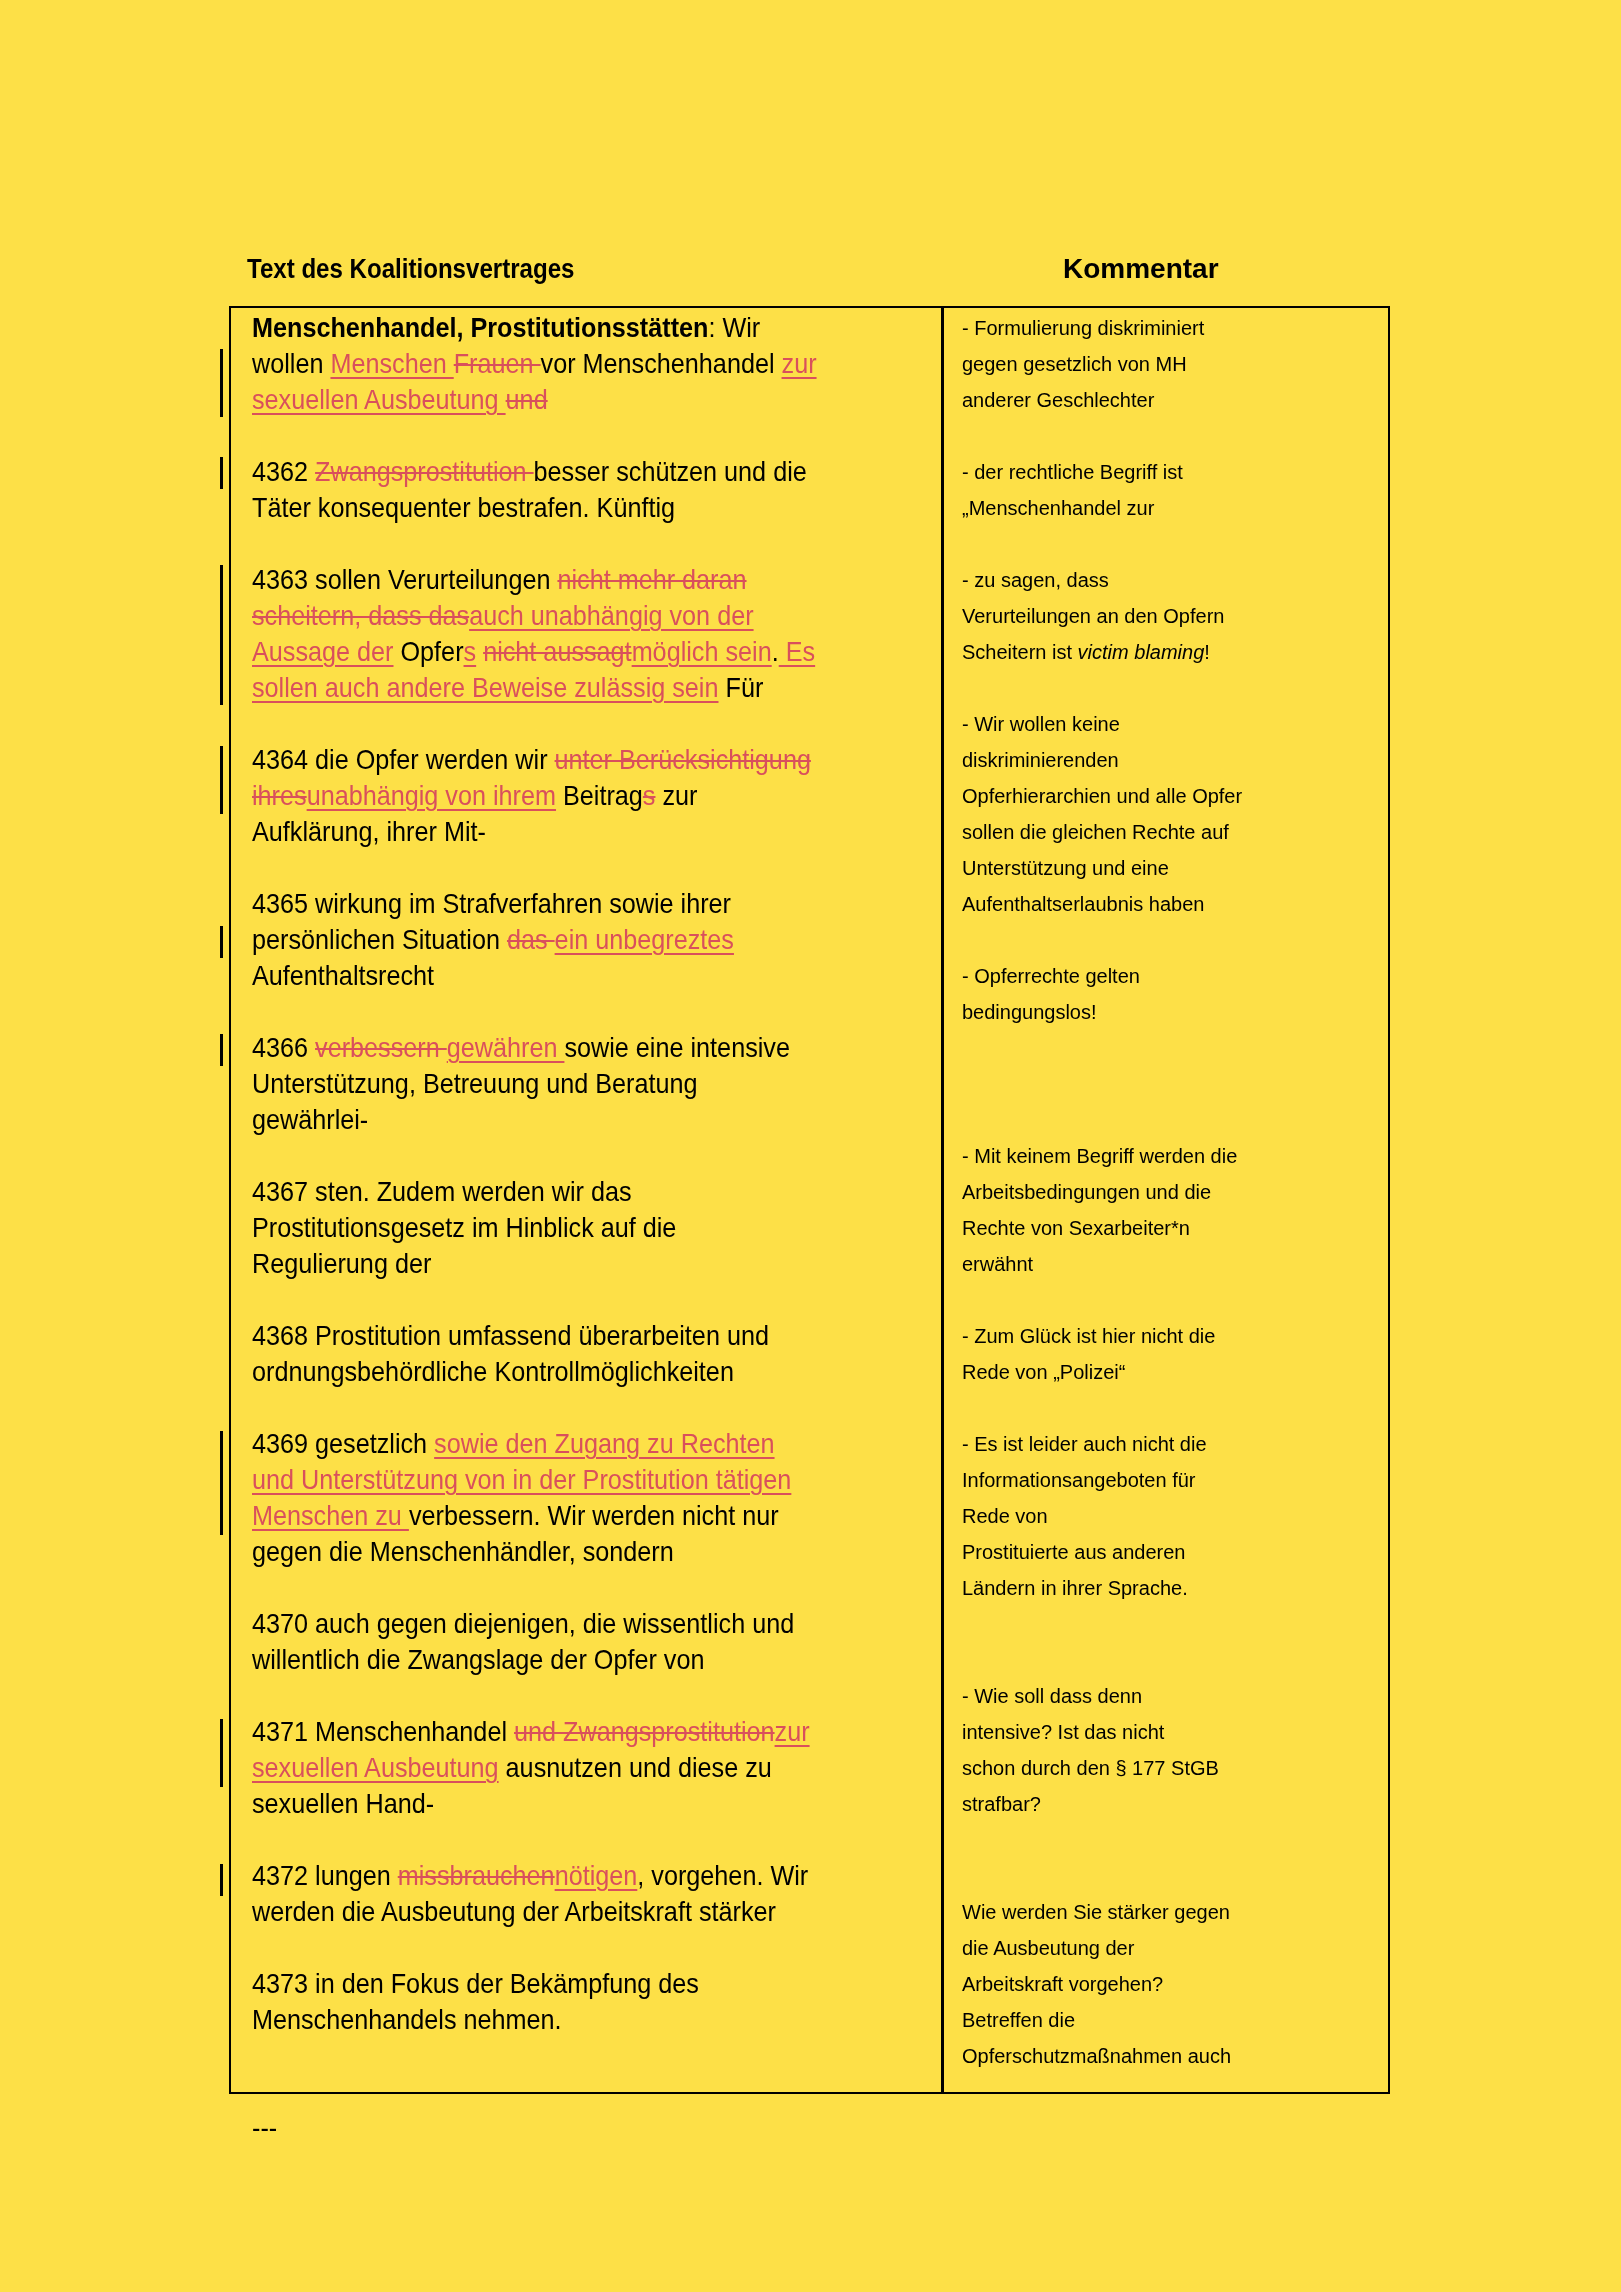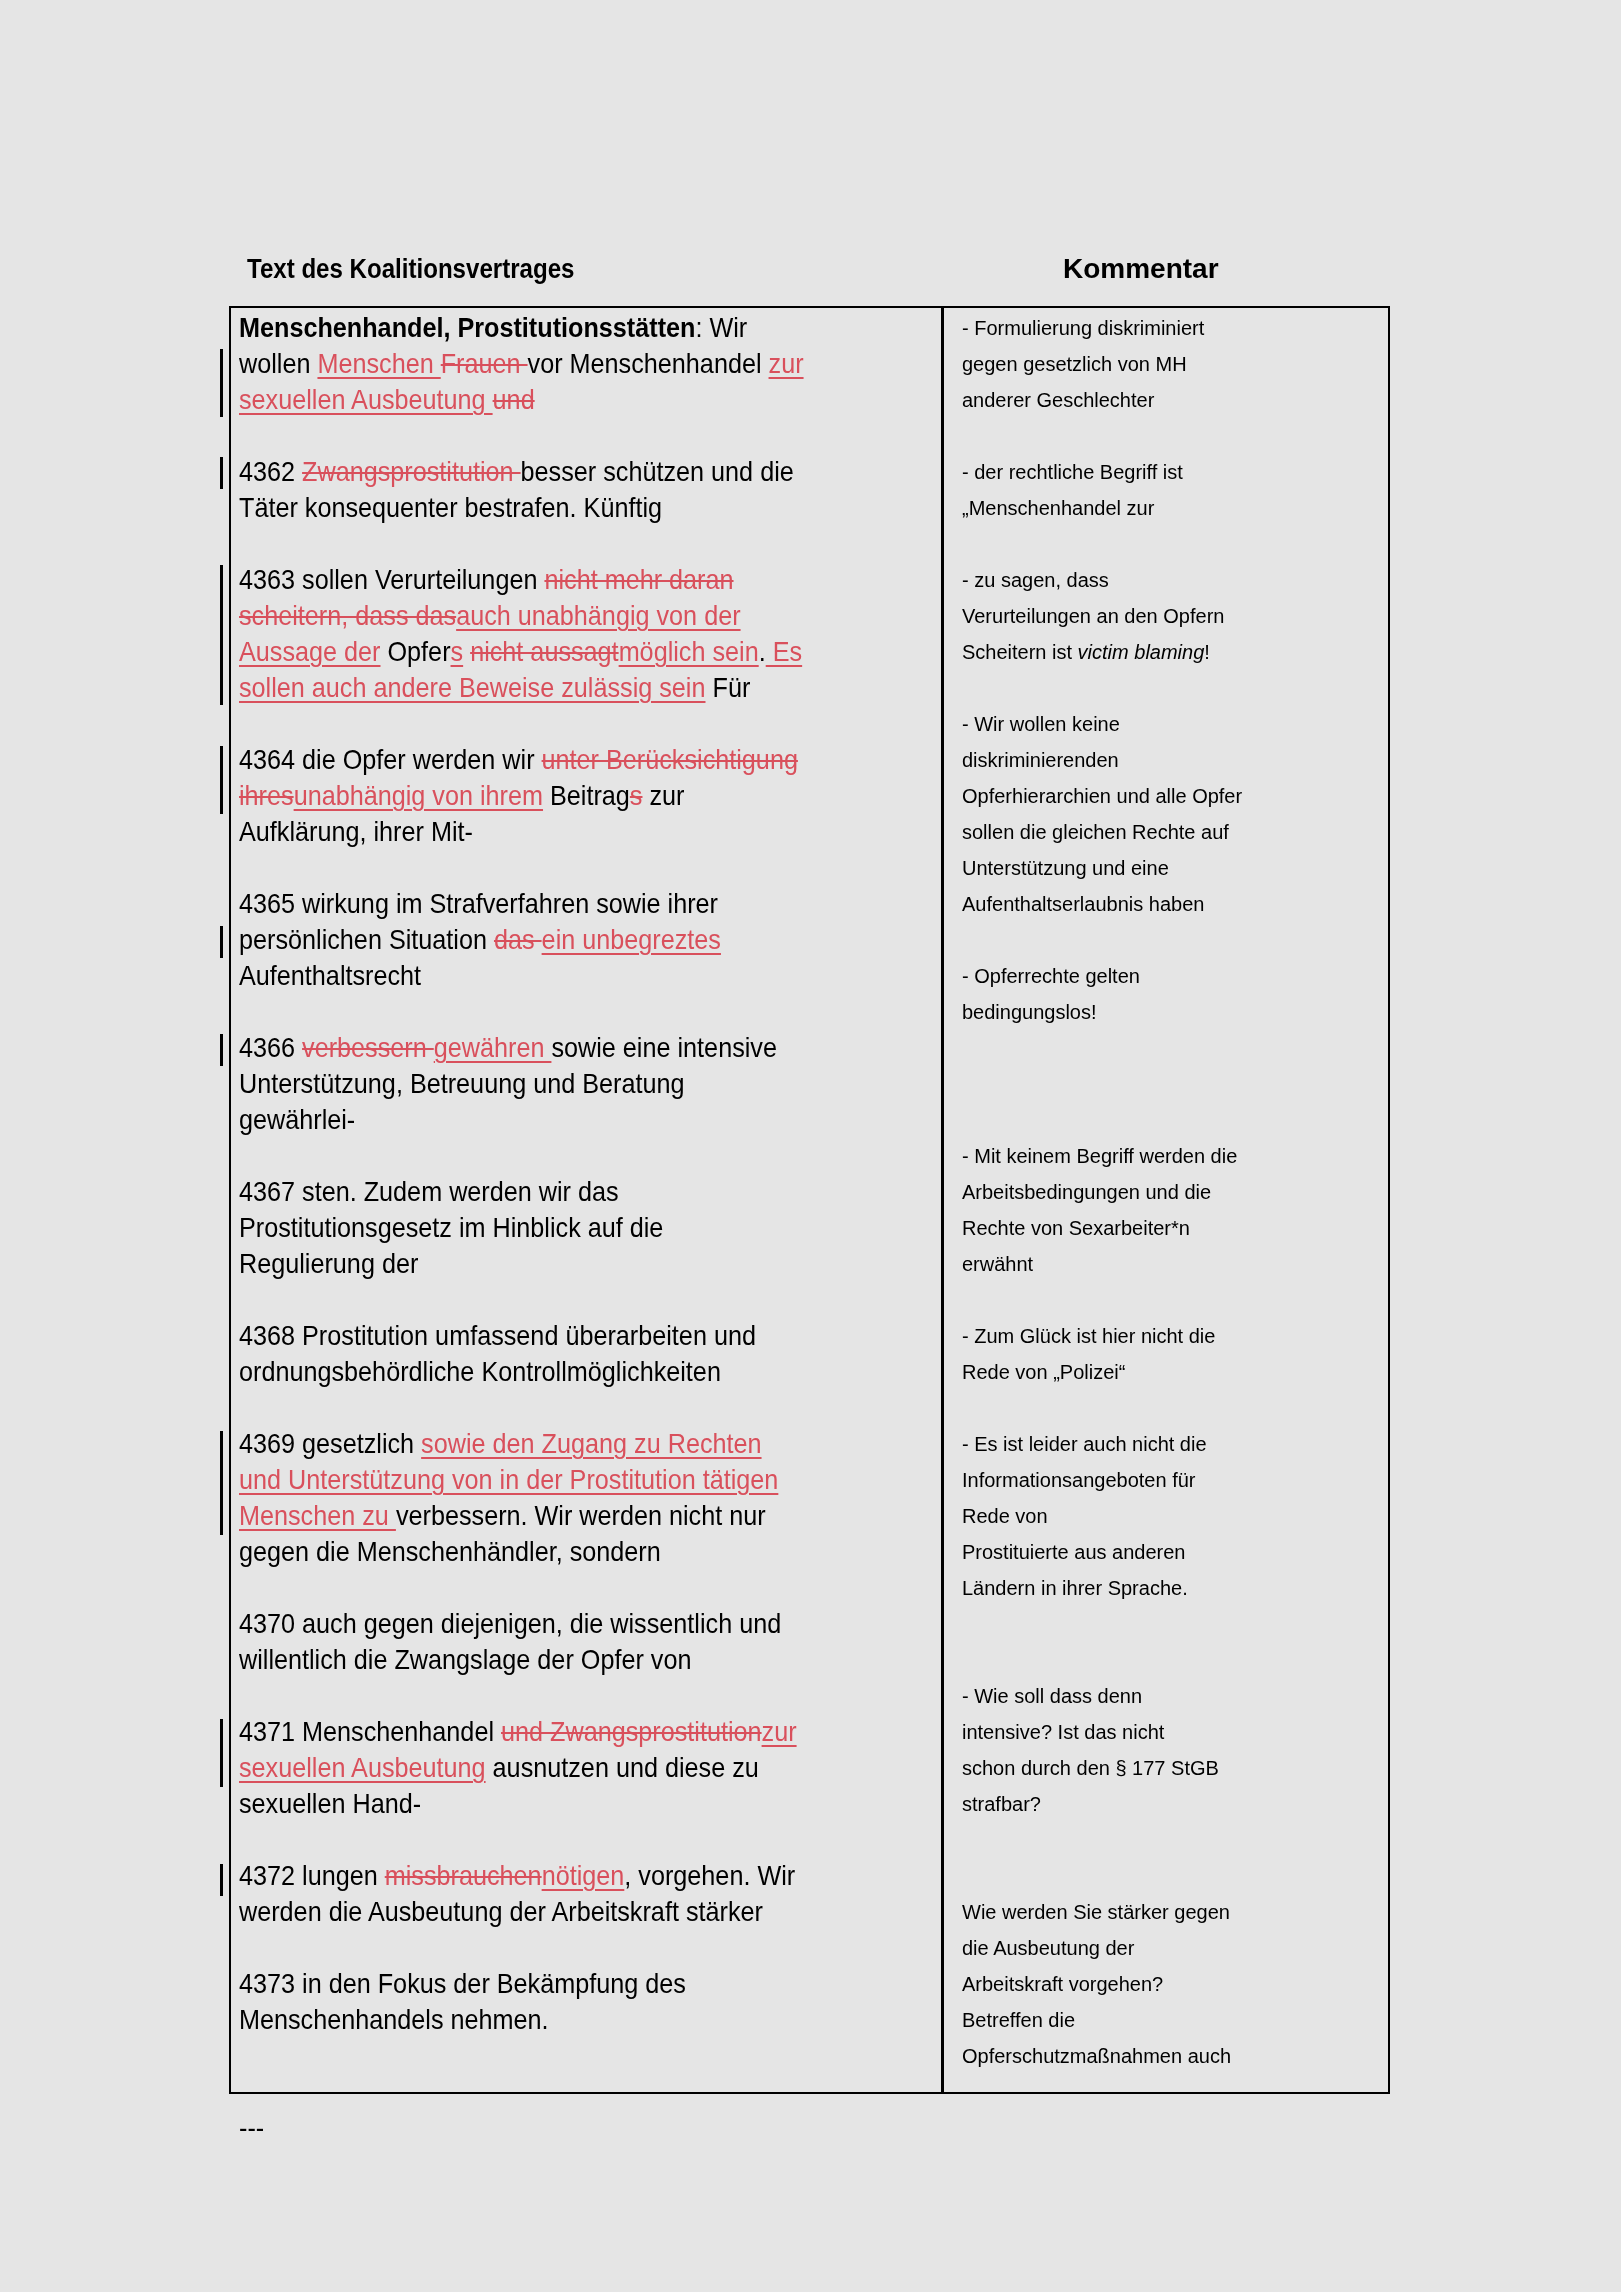--- a/index.html
+++ b/index.html
@@ -1,24 +1,24 @@
 <!DOCTYPE html>
 <html><head>
 <meta charset="utf-8">
 <style>
   html, body { margin:0; padding:0; background:#ffffff; }
   body { width:1621px; height:2293px; position:relative; overflow:hidden; }
-  .page { position:absolute; left:0; top:0; width:1621px; height:2293px; background:#e5e5e5; }
+  .page { position:absolute; left:0; top:0; width:1621px; height:2293px; background:#fde047; }
   .hdr { position:absolute; top:253px; font-family:"Liberation Sans", sans-serif; font-weight:bold; font-size:28px; color:#000; white-space:nowrap; }
   .hdr-left { left:247px; transform:scaleX(0.86); transform-origin:left top; }
   .hdr-right { left:1063px; }
   .table { position:absolute; left:229px; top:306px; width:1161px; height:1788px; border:2.5px solid #000; box-sizing:border-box; }
   .divider { position:absolute; left:941px; top:306px; width:2.9px; height:1788px; background:#000; }
   .col { position:absolute; top:310px; }
-  .col-left { left:239px; width:686px; }
+  .col-left { left:252px; width:686px; }
   .col-right { left:962px; width:421px; }
   .line { height:36px; line-height:36px; white-space:nowrap; font-size:28px; color:#000; }
   .col-left .line { font-family:"Liberation Sans", sans-serif; transform:scaleX(0.9); transform-origin:left center; }
   .col-right .line { font-family:"Liberation Sans", sans-serif; font-size:20px; }
   .seg-ins { color:#d9505c; text-decoration:underline; text-decoration-color:#d9505c; text-decoration-thickness:2px; text-underline-offset:3.9px; }
   .seg-del { color:#d9505c; text-decoration:line-through; text-decoration-color:#d9505c; text-decoration-thickness:2px; }
   .seg-bold { font-weight:bold; }
   .seg-italic { font-style:italic; }
   .cbar { position:absolute; left:220px; width:2.9px; background:#000; }
 </style>

